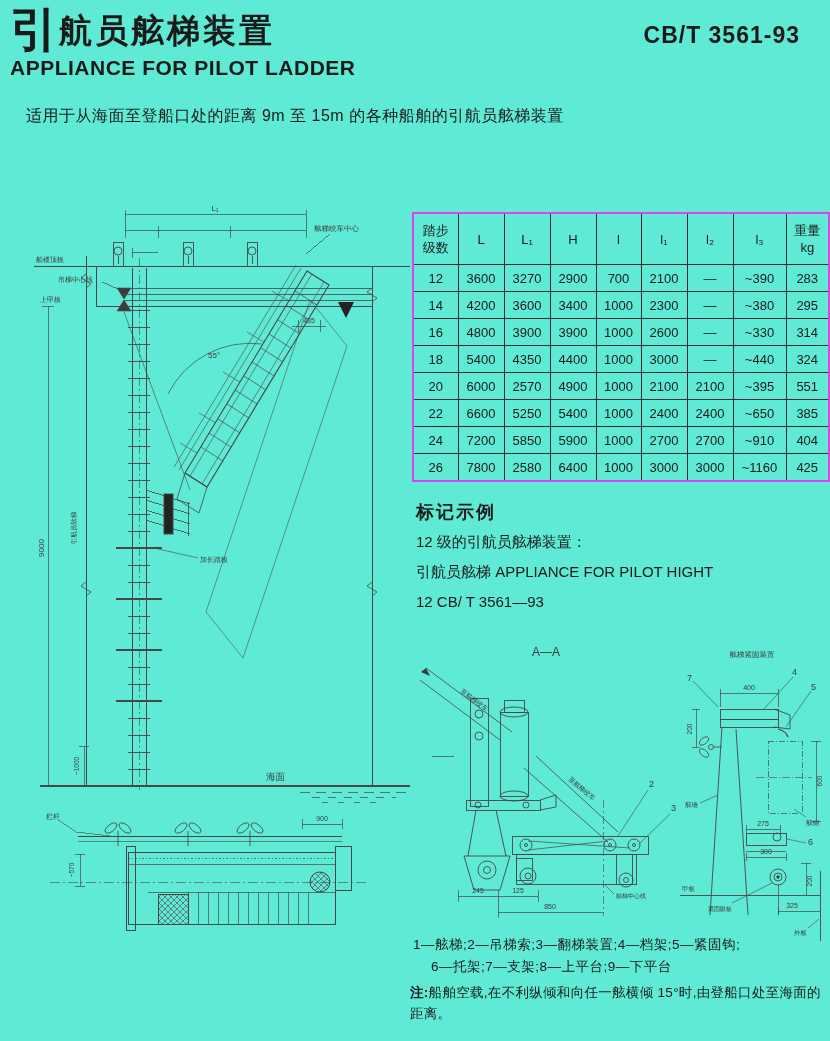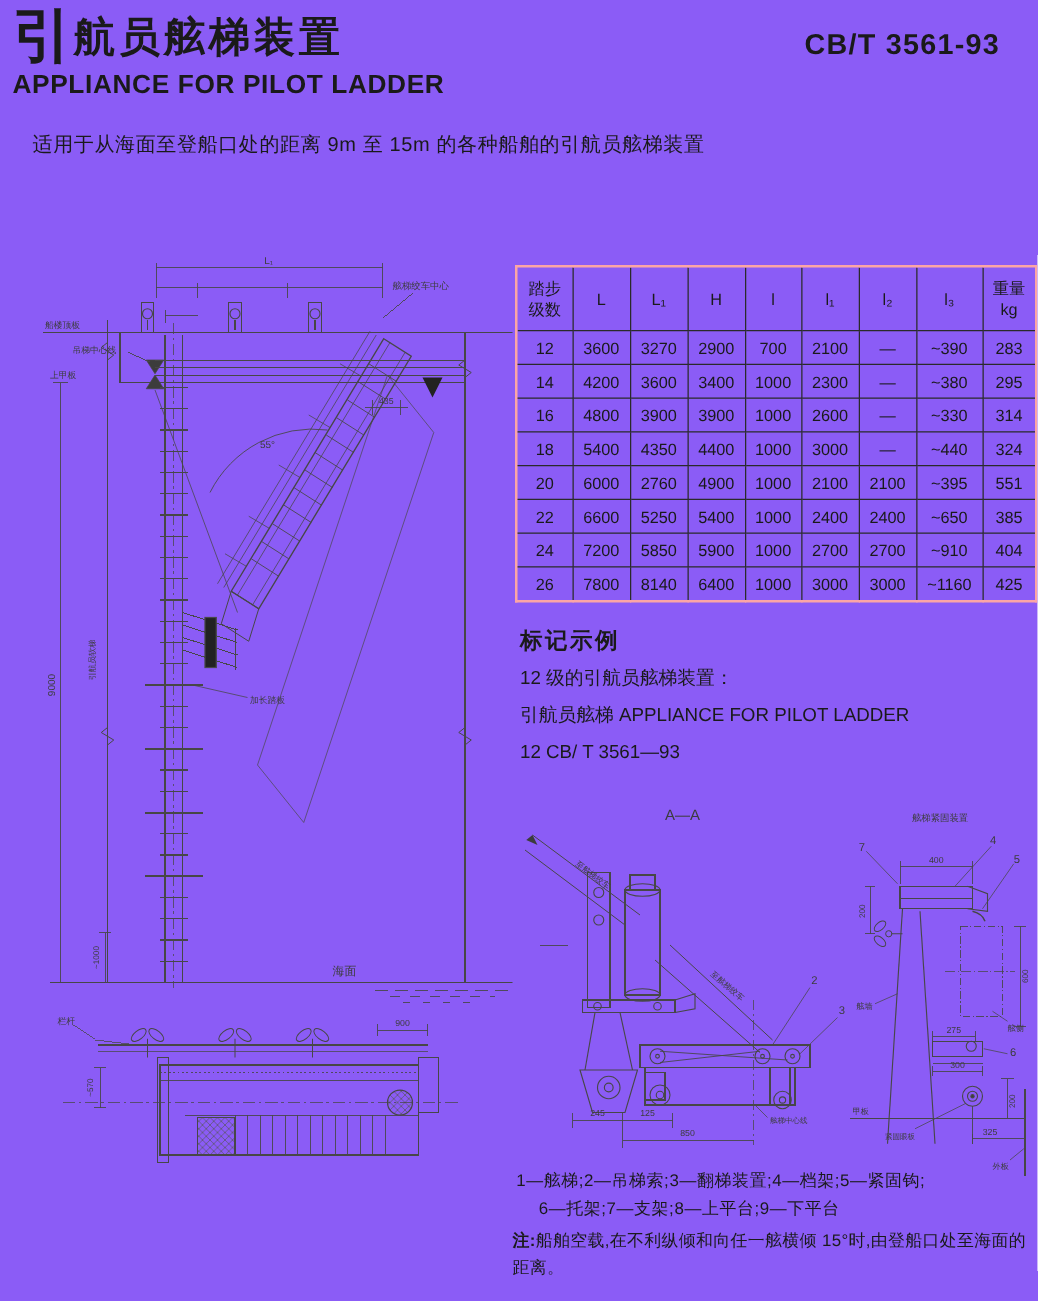--- a/index.html
+++ b/index.html
@@ -1,32 +1,32 @@
 <!DOCTYPE html>
 <html><head>
 <meta charset="utf-8">
 <style>
   html,body{margin:0;padding:0;background:#fff;}
-  #page{position:relative;width:830px;height:1041px;background:#8b5cf6;overflow:hidden;
+  #page{position:relative;width:830px;height:1041px;background:#5eead4;overflow:hidden;
         font-family:"Liberation Sans","DejaVu Sans",sans-serif;color:#1a1a1a;}
   .abs{position:absolute;}
   
   .title-zh{left:10px;top:6px;font-weight:bold;white-space:nowrap;}
   .title-zh .big{font-size:48px;line-height:48px;vertical-align:-4px;letter-spacing:1px;}
   .title-zh .rest{font-size:33px;letter-spacing:3px;}
   .std-no{right:30px;top:22px;font-size:23px;font-weight:bold;letter-spacing:1px;}
   .title-en{left:10px;top:56px;font-size:21px;font-weight:bold;letter-spacing:.5px;}
   .intro-zh{left:10px;top:106px;font-size:16px;letter-spacing:.5px;margin-left:16px;}
   .intro-en{left:10px;top:140px;font-size:15.5px;letter-spacing:.2px;}
   
   #dim-table{left:412px;top:212px;width:416px;border-collapse:collapse;table-layout:fixed;}
   #dim-table th,#dim-table td{border:1px solid #2a2a2a;text-align:center;vertical-align:middle;
       font-size:13px;padding:0;height:26px;font-weight:normal;}
   #dim-table th{height:50px;line-height:17px;}
-  #dim-table{border:2px solid #fca5a5;}
+  #dim-table{border:2px solid #d946ef;}
   
   .mark-head{left:416px;top:500px;font-size:18px;font-weight:bold;letter-spacing:2px;}
   .mark-l1{left:416px;top:533px;font-size:15px;}
   .mark-l2{left:416px;top:563px;font-size:15px;}
   .mark-l3{left:416px;top:593px;font-size:15px;}
   
   .legend1{left:413px;top:936px;font-size:13.5px;letter-spacing:.5px;}
   .legend2{left:413px;top:958px;font-size:13.5px;letter-spacing:.5px;margin-left:18px;}
   .note{left:410px;top:982px;width:420px;font-size:13.5px;line-height:21px;letter-spacing:.3px;}
   .note b{font-weight:bold;}
@@ -119,21 +119,21 @@
           <td>4400</td>
           <td>1000</td>
           <td>3000</td>
           <td>—</td>
           <td>~440</td>
           <td>324</td>
         </tr>
         <tr>
           <td>20</td>
           <td>6000</td>
-          <td>2760</td>
+          <td>2570</td>
           <td>4900</td>
           <td>1000</td>
           <td>2100</td>
           <td>2100</td>
           <td>~395</td>
           <td>551</td>
         </tr>
         <tr>
           <td>22</td>
           <td>6600</td>
@@ -152,21 +152,21 @@
           <td>5900</td>
           <td>1000</td>
           <td>2700</td>
           <td>2700</td>
           <td>~910</td>
           <td>404</td>
         </tr>
         <tr>
           <td>26</td>
           <td>7800</td>
-          <td>8140</td>
+          <td>2580</td>
           <td>6400</td>
           <td>1000</td>
           <td>3000</td>
           <td>3000</td>
           <td>~1160</td>
           <td>425</td>
         </tr>
       </tbody>
   </table>
 
@@ -495,20 +495,20 @@
     <text x="112" y="263" font-size="7" text-anchor="middle">325</text>
     <text x="5" y="162" font-size="6.5">舷墙</text>
     <text x="126" y="180" font-size="6.5">舷侧</text>
     <text x="2" y="246" font-size="6.5">甲板</text>
     <text x="28" y="266" font-size="6">紧固眼板</text>
     <text x="114" y="290" font-size="6.5">外板</text>
   </svg>
 
   <div class="abs mark-head">标记示例</div>
   <div class="abs mark-l1">12 级的引航员舷梯装置：</div>
-  <div class="abs mark-l2">引航员舷梯 APPLIANCE FOR PILOT LADDER</div>
+  <div class="abs mark-l2">引航员舷梯 APPLIANCE FOR PILOT HIGHT</div>
   <div class="abs mark-l3">12 CB/ T 3561—93</div>
 
   <div class="abs legend1">1—舷梯;2—吊梯索;3—翻梯装置;4—档架;5—紧固钩;</div>
   <div class="abs legend2">6—托架;7—支架;8—上平台;9—下平台</div>
   <div class="abs note"><b>注:</b><span>船舶空载,在不利纵倾和向任一舷横倾 15°时,由登船口处至海面的距离。</span></div>
 
 </div>
 
 </body></html>

